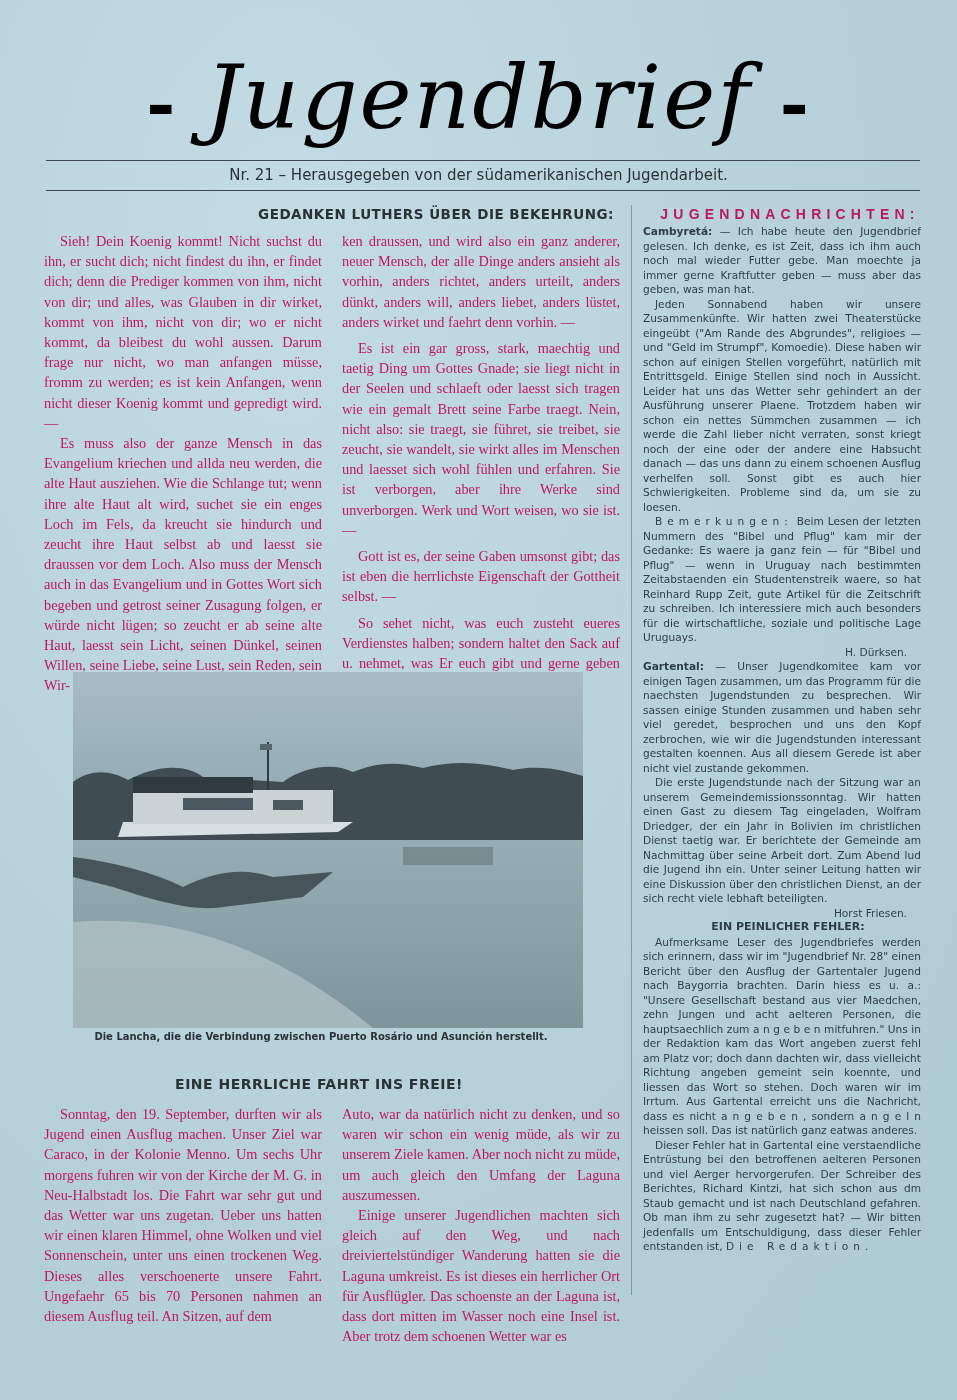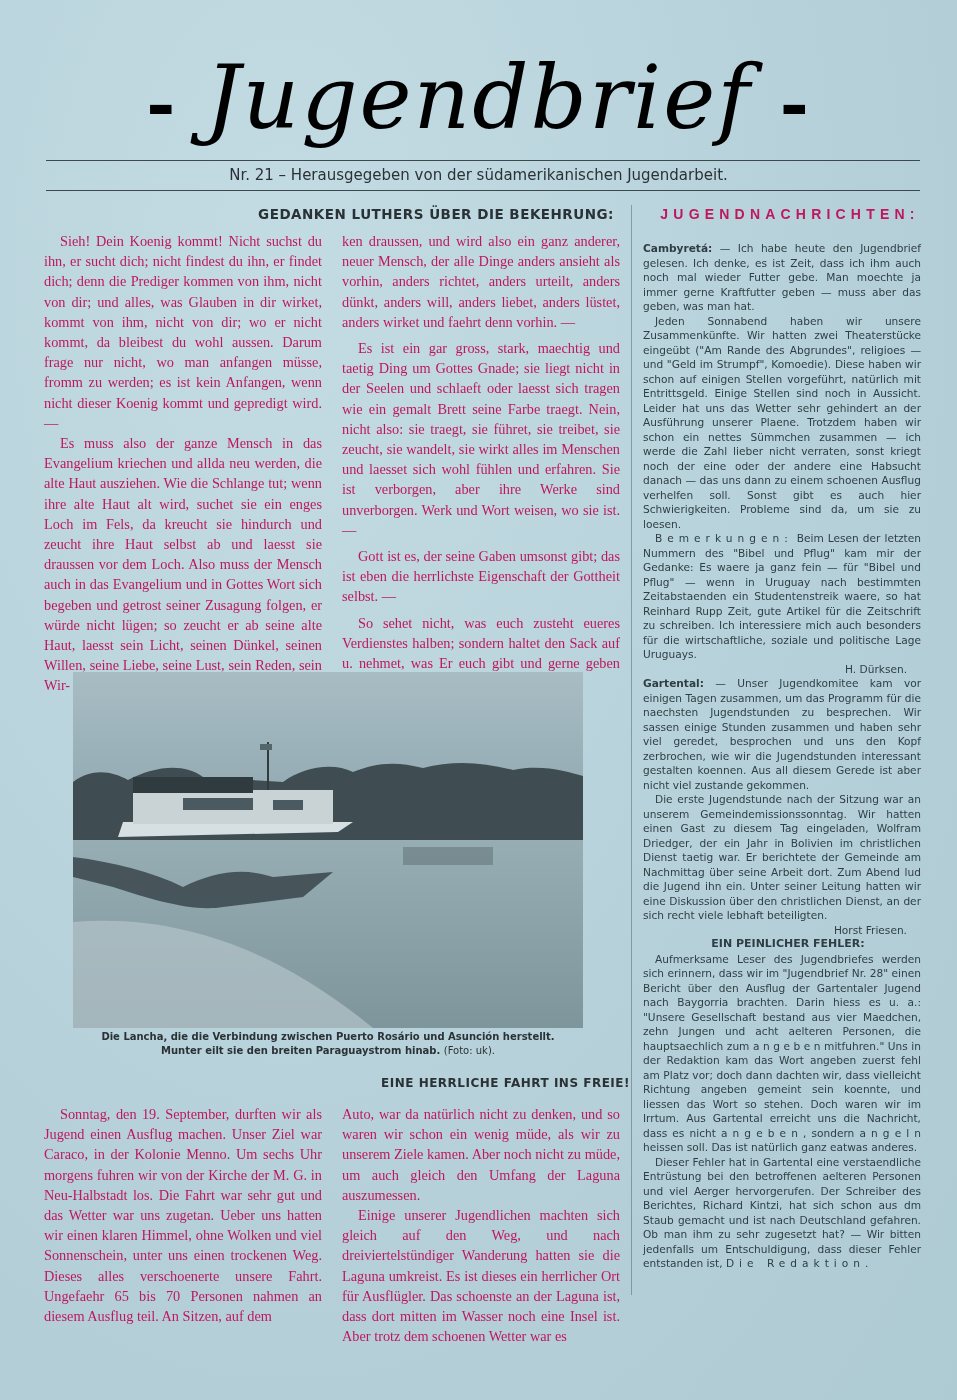--- a/index.html
+++ b/index.html
@@ -23,34 +23,34 @@
   }
   .col { position:absolute; }
   .serif { font-family:"Liberation Serif", serif; font-size:14.3px; line-height:20.2px; color:#be185d; text-align:justify; }
   .serif p { margin:0; text-indent:16px; }
   .serif p + p { margin-top:6px; }
   .serif p.noind { text-indent:0; }
   .head {
     font-family:"DejaVu Sans", sans-serif; font-weight:bold; font-size:13.5px; color:#2b3236;
     text-align:center; letter-spacing:0.5px;
   }
-  .sans { font-family:"DejaVu Sans", sans-serif; font-size:10.6px; line-height:14.5px; color:#2f3e44; text-align:justify;margin-top:17px; }
+  .sans { font-family:"DejaVu Sans", sans-serif; font-size:10.6px; line-height:14.5px; color:#2f3e44; text-align:justify; }
   .sans p { margin:0; text-indent:12px; }
   .sans p.noind { text-indent:0; }
   .sans .place { font-weight:bold; }
   .sans .sign { text-align:right; padding-right:14px; text-indent:0; }
   .spaced { letter-spacing:5px; }
   .jn-head { font-family:Liberation Sans, sans-serif; font-weight:bold; font-size:14px; letter-spacing:5.2px; color:#be185d;text-align:center; }
   .sub-head { text-align:center; font-weight:bold; font-size:11px; text-indent:0; }
   .photo {
     position:absolute; left:73px; top:672px; width:510px; height:356px;
     background:#8fa6ae; overflow:hidden;
   }
   .caption {
-    position:absolute; left:73px; top:1030px; width:510px; text-align:center;
+    position:absolute; left:66px; top:1030px; width:510px; text-align:center;
     font-family:"DejaVu Sans", sans-serif; font-size:10px; line-height:14px; color:#2b3236; font-weight:bold;
   }
   .caption .credit { font-weight:normal; }
   .vline { position:absolute; width:1px; background:#5a6c72; }
 </style>
 </head>
 <body>
 
 <div class="masthead-title">
   <span class="dash">-</span><span>Jugendbrief</span><span class="dash">-</span>
@@ -97,24 +97,23 @@
       <rect x="200" y="128" width="30" height="10" fill="#4a5a60"></rect>
       <rect x="60" y="105" width="120" height="16" fill="#2f3b3f"></rect>
       <line x1="195" y1="70" x2="195" y2="118" stroke="#2f3b3f" stroke-width="2"></line>
       <rect x="187" y="72" width="12" height="6" fill="#55666b"></rect>
     </g>
     <path d="M0,250 C120,240 220,290 300,356 L0,356 Z" fill="#b4c5ca" opacity="0.7"></path>
   </svg>
 </div>
 <div class="caption">
   <div>Die Lancha, die die Verbindung zwischen Puerto Rosário und Asunción herstellt.</div>
-  <div><span>Munter eilt sie den breiten Paraguaystrom hinab.</span> <span class="credit">(Foto: uk).</span></div>
 </div>
 
-<div class="head col" style="left:40px;top:1076px;width:590px;font-size:12px;text-align:right;">EINE HERRLICHE FAHRT INS FREIE!</div>
+<div class="head col" style="left:24px;top:1076px;width:590px;font-size:14px;">EINE HERRLICHE FAHRT INS FREIE!</div>
 
 <div class="col serif" style="left:44px;top:1104px;width:278px;">
   <p>Sonntag, den 19. September, durften wir als Jugend einen Ausflug machen. Unser Ziel war Caraco, in der Kolonie Menno. Um sechs Uhr morgens fuhren wir von der Kirche der M. G. in Neu-Halbstadt los. Die Fahrt war sehr gut und das Wetter war uns zugetan. Ueber uns hatten wir einen klaren Himmel, ohne Wolken und viel Sonnenschein, unter uns einen trockenen Weg. Dieses alles verschoenerte unsere Fahrt. Ungefaehr 65 bis 70 Personen nahmen an diesem Ausflug teil. An Sitzen, auf dem</p>
 </div>
 
 <div class="col serif" style="left:342px;top:1104px;width:278px;">
   <p class="noind">Auto, war da natürlich nicht zu denken, und so waren wir schon ein wenig müde, als wir zu unserem Ziele kamen. Aber noch nicht zu müde, um auch gleich den Umfang der Laguna auszumessen.</p>
   <p style="margin-top:0">Einige unserer Jugendlichen machten sich gleich auf den Weg, und nach dreiviertelstündiger Wanderung hatten sie die Laguna umkreist. Es ist dieses ein herrlicher Ort für Ausflügler. Das schoenste an der Laguna ist, dass dort mitten im Wasser noch eine Insel ist. Aber trotz dem schoenen Wetter war es</p>
 </div>
 

